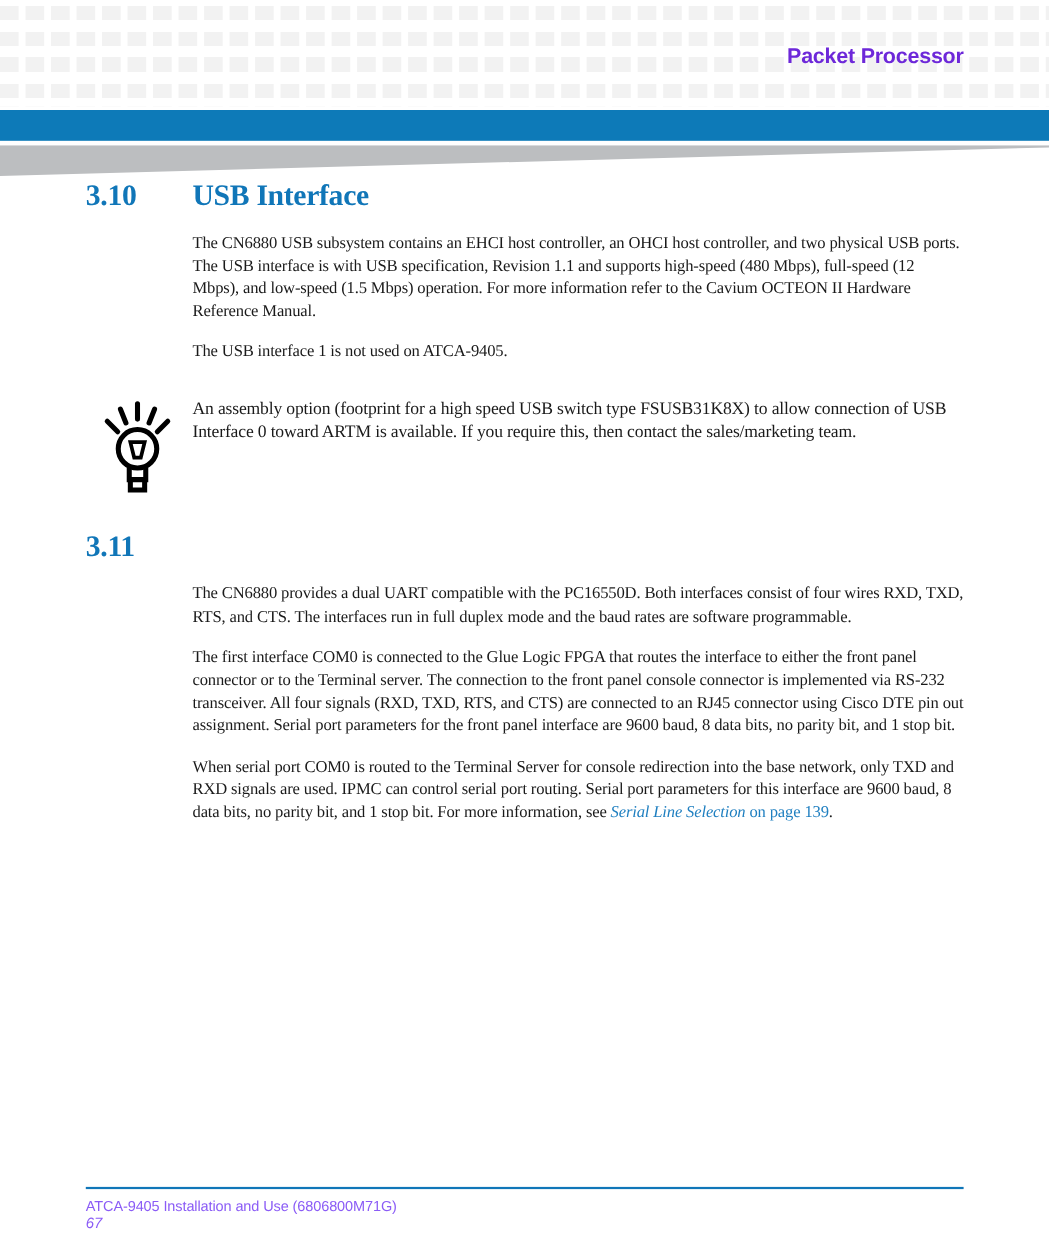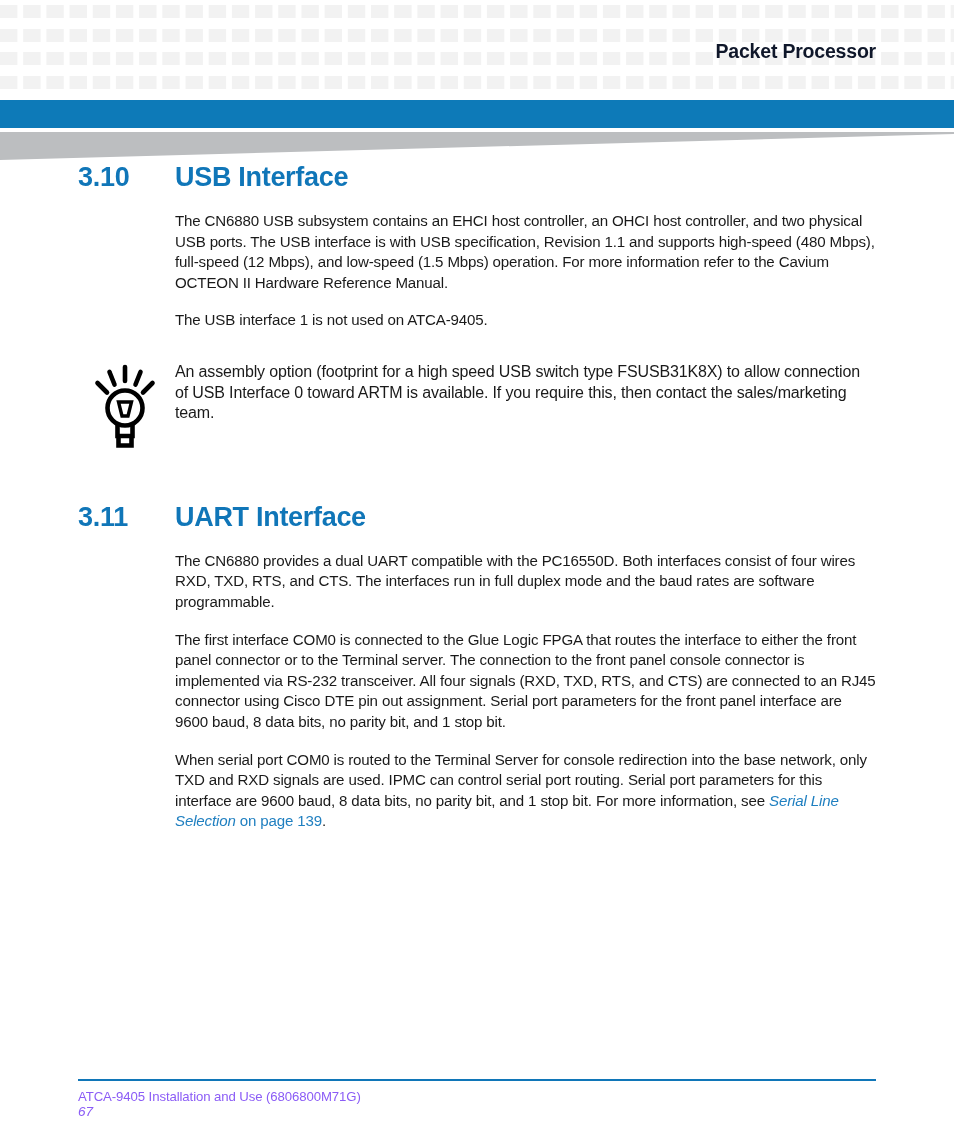--- a/index.html
+++ b/index.html
@@ -50,21 +50,21 @@
                       rgba(255,255,255,0) 76px, rgba(255,255,255,0) 89px,
                       #ffffff 89px, #ffffff 97px);
   }
 
   .header-title {
     position: absolute;
     right: 78px;
     top: 40px;
     font-size: 19.5px;
     font-weight: bold;
-    color: #0f172a;
+    color: #6d28d9;
     letter-spacing: -0.2px;
     white-space: nowrap;
     z-index: 5;
   }
 
   .header-bar {
     position: absolute;
     left: 0;
     top: 100px;
     width: 954px;
@@ -79,20 +79,21 @@
     width: 954px;
     height: 30px;
   }
 
   
   .content {
     position: absolute;
     left: 0;
     top: 162px;
     width: 954px;
+    font-family: Liberation Serif, serif;
   }
 
   .section {
     position: relative;
   }
 
   .heading {
     position: relative;
     color: #1076b8;
     font-weight: bold;
@@ -219,21 +220,20 @@
         <path d="M 25.5 72 L 25.5 81.5 L 38.5 81.5 L 38.5 72" fill="none" stroke="#000000" stroke-width="4.6" stroke-linejoin="miter"></path>
         <path d="M 25.5 38 L 38.5 38 L 35 52 L 29 52 Z" fill="none" stroke="#000000" stroke-width="3.4" stroke-linejoin="miter"></path>
       </svg>
       <div class="note-body">An assembly option (footprint for a high speed USB switch type FSUSB31K8X)  to allow connection of USB Interface 0 toward ARTM is available. If you require this, then contact the sales/marketing team.</div>
     </div>
   </div>
 
   <div class="section" style="margin-top:78px;">
     <h2 class="heading">
       <span class="h-num">3.11</span>
-      <span class="h-text">UART Interface</span>
     </h2>
 
     <p class="body-p" style="margin-top:11px;">The CN6880 provides a dual UART compatible with the PC16550D. Both interfaces consist of four wires RXD, TXD, RTS, and CTS. The interfaces run in full duplex mode and the baud rates are software programmable.</p>
 
     <p class="body-p" style="margin-top:17px;">The first interface COM0 is connected to the Glue Logic FPGA that routes the interface to either the front panel connector or to the Terminal server. The connection to the front panel console connector is implemented via RS-232 transceiver. All four signals (RXD, TXD, RTS, and CTS) are connected to an RJ45 connector using Cisco DTE pin out assignment. Serial port parameters for the front panel interface are 9600 baud, 8 data bits, no parity bit, and 1 stop bit.</p>
 
     <p class="body-p" style="margin-top:17px;"><span>When serial port COM0 is routed to the Terminal Server for console redirection into the base network, only TXD and RXD signals are used. IPMC can control serial port routing. Serial port parameters for this interface are 9600 baud, 8 data bits, no parity bit, and 1 stop bit. For more information, see </span><a class="xref xref-title" href="#" style="text-decoration:none;">Serial Line Selection</a><a class="xref" href="#" style="text-decoration:none;"> on page 139</a><span>.</span></p>
 
   </div>
 

